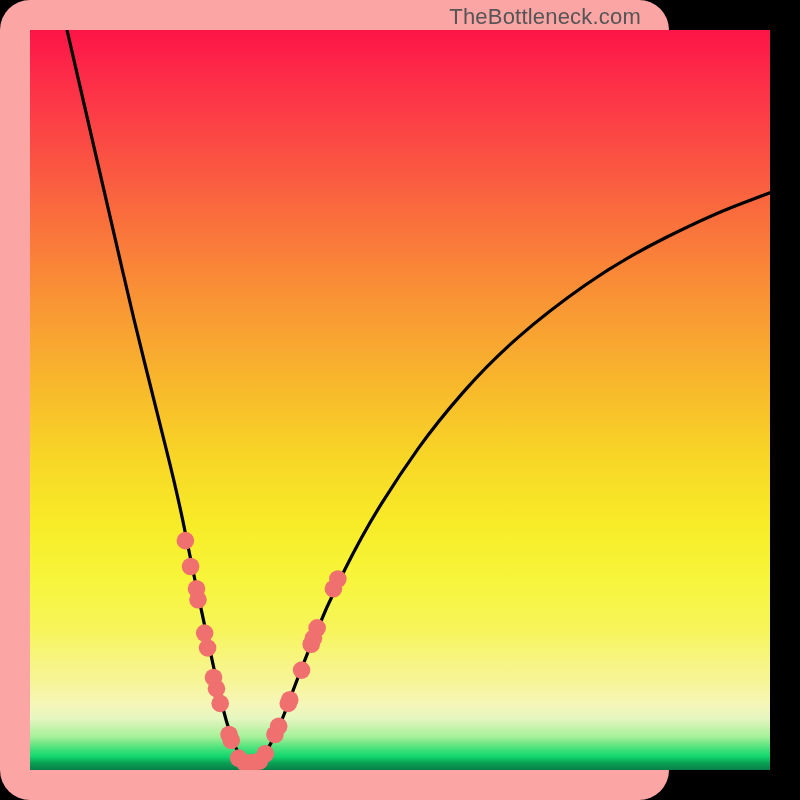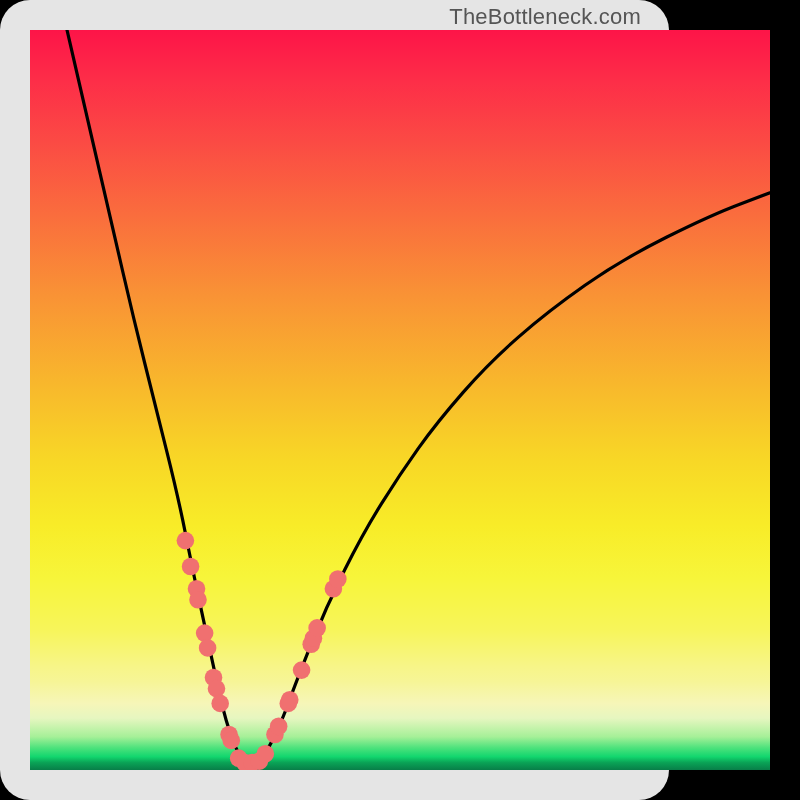--- a/index.html
+++ b/index.html
@@ -8,21 +8,21 @@
     width: 800px;
     height: 800px;
     overflow: hidden;
     background: #000;
     font-family: Arial, Helvetica, sans-serif;
   }
   .wrap {
     position: relative;
     width: 669px;
     height: 800px;
-    background: #e5e5e5;
+    background: #fca5a5;
     border-radius: 30px;
   }
   .plot {
     position: absolute;
     left: 30px;
     top: 30px;
     width: 740px;
     height: 740px;
     
     background: linear-gradient(

